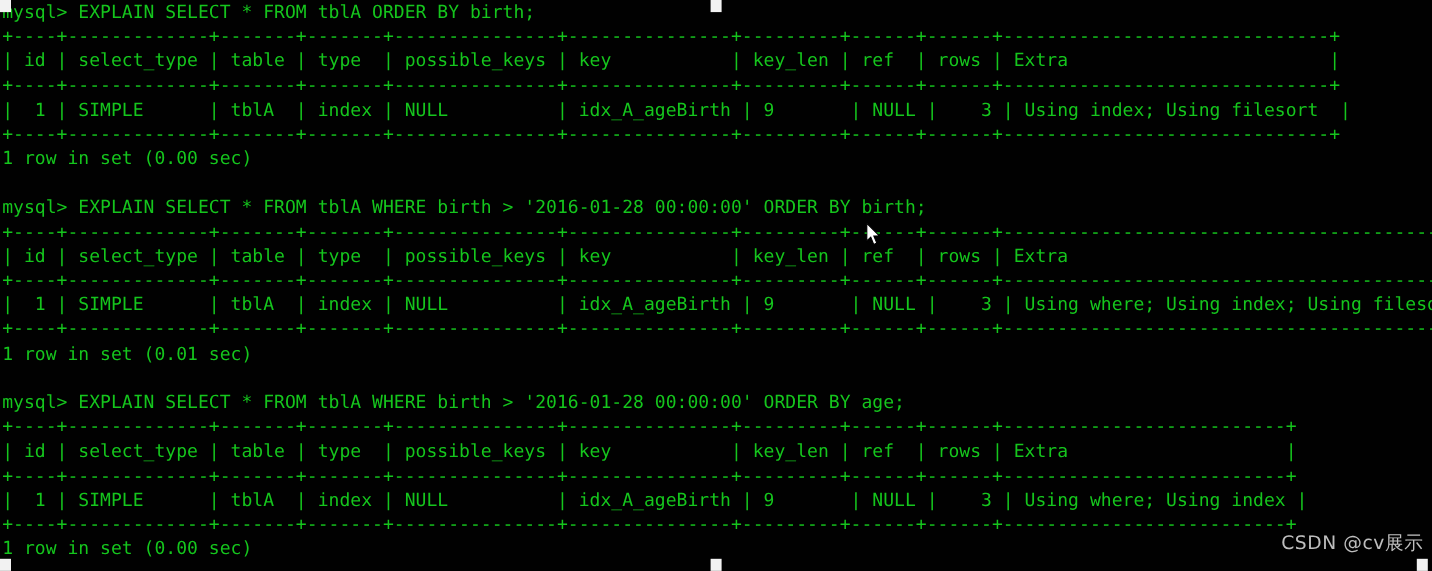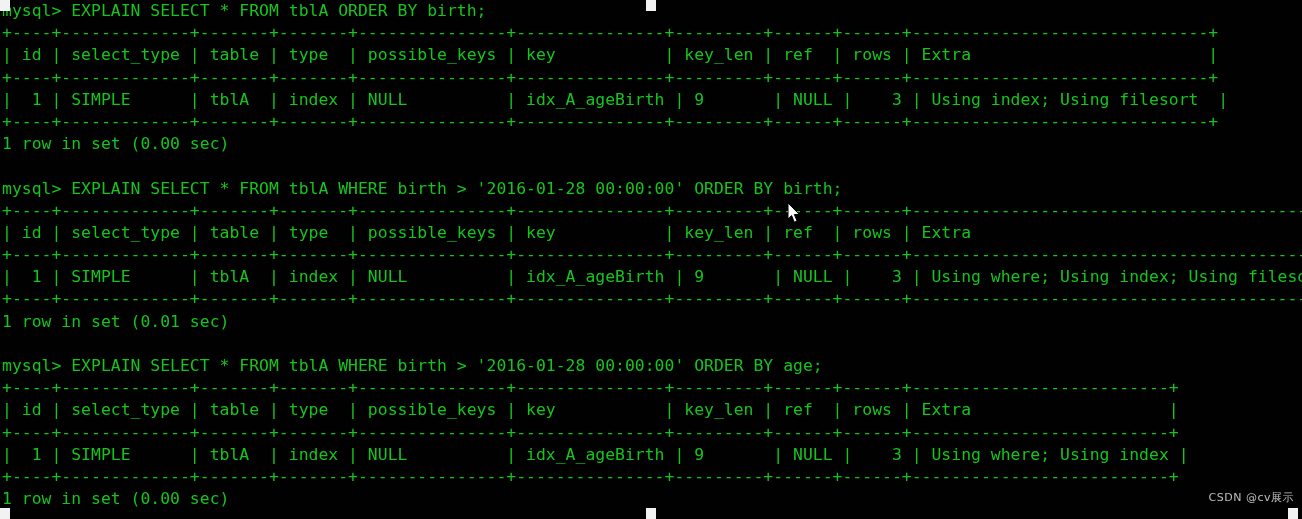--- a/index.html
+++ b/index.html
@@ -62,21 +62,21 @@
   #cursor-block-botleft { left: 0px;   top: 508px; height: 11px; }
   #cursor-block-botmid  { left: 646px; top: 508px; height: 11px; }
   #cursor-block-botright{ left: 1288px;top: 508px; height: 11px; }
   #watermark {
     position: absolute;
     right: 8px;
     bottom: 14px;
     color: #d9d9d9;
     opacity: 0.88;
     font-family: "DejaVu Sans", "Liberation Sans", sans-serif;
-    font-size: 11px;
+    font-size: 17px;
     letter-spacing: 0.5px;
     white-space: pre;
     pointer-events: none;
   }
 </style>
 </head>
 <body>
 
 <div id="terminal">
 

